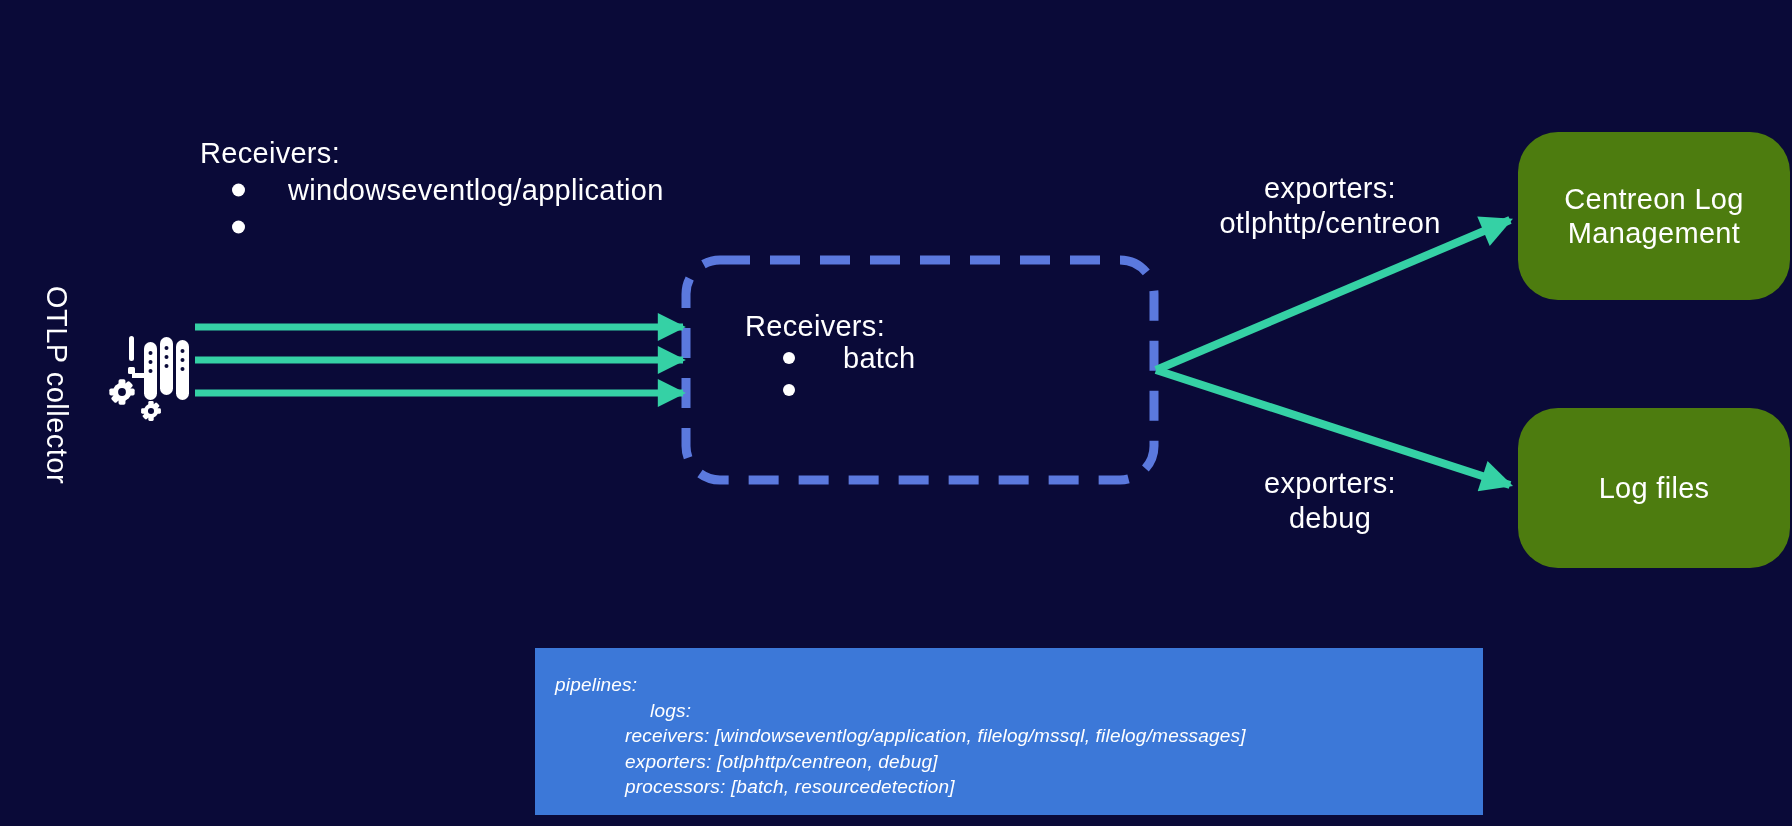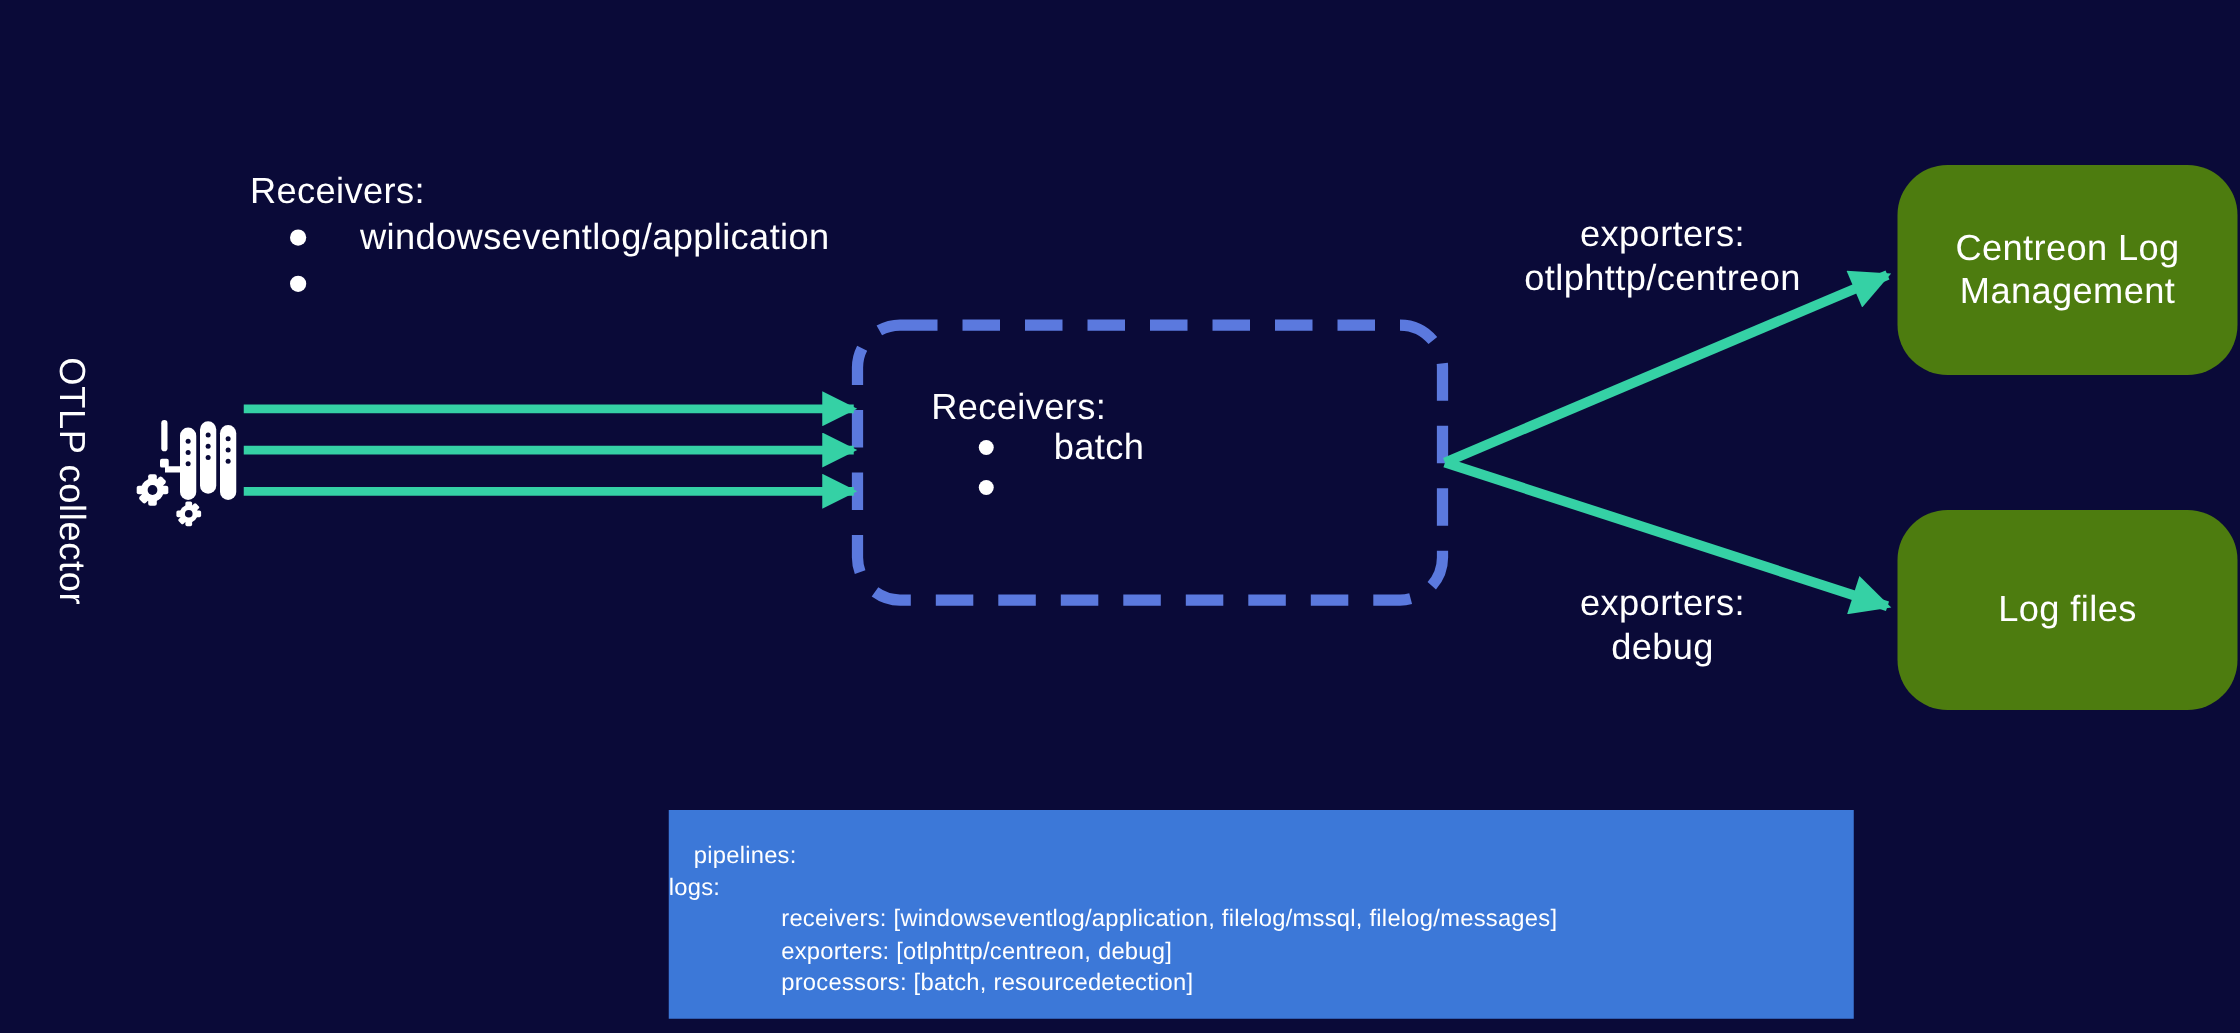--- a/index.html
+++ b/index.html
@@ -53,25 +53,25 @@
     left:1518px;width:272px;background:#4d7c0f;border-radius:40px;
     display:flex;flex-direction:column;align-items:center;justify-content:center;
     font-size:29px;line-height:34px;text-align:center;letter-spacing:0.3px;
   }
   .dest-box.first{top:132px;height:168px;}
   .dest-box.second{top:408px;height:160px;text-align:right;}
 
   
   .config-box{
     left:535px;top:648px;width:948px;height:167px;
-    background:#3c78d8;box-sizing:border-box;padding-top:24px;
+    background:#3c78d8;box-sizing:border-box;padding-top:24px;font-style:italic;
   }
   .cfg-line{font-size:19px;line-height:25.5px;letter-spacing:0.2px;white-space:nowrap;}
   .cfg-line.i0{padding-left:20px;}
-  .cfg-line.i1{}
+  .cfg-line.i1{padding-left:115px;}
   .cfg-line.i2{padding-left:90px;}
 </style>
 </head>
 <body>
 
 <svg class="overlay" width="1792" height="826" viewBox="0 0 1792 826">
   <defs>
     <marker id="ah" viewBox="0 0 10 10" refX="9" refY="5" markerWidth="5.5" markerHeight="4" orient="auto-start-reverse">
       <path d="M0 0 L10 5 L0 10 z" fill="#35d1a5"></path>
     </marker>

